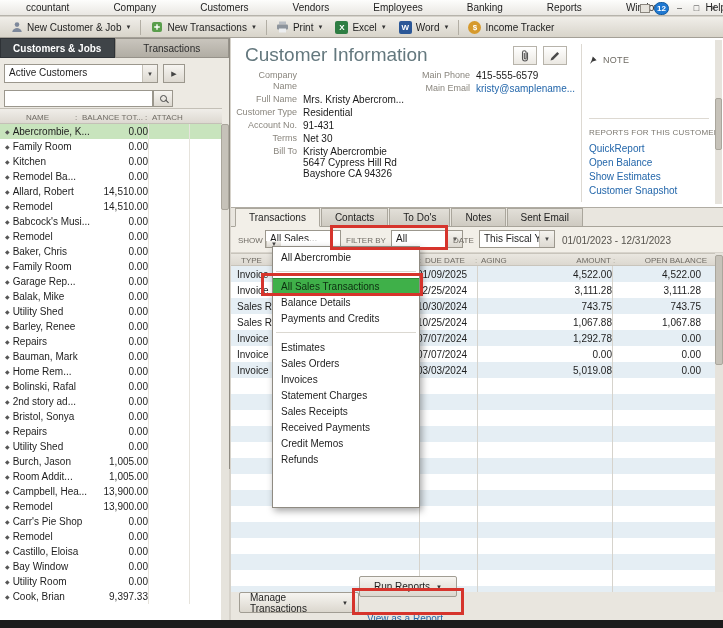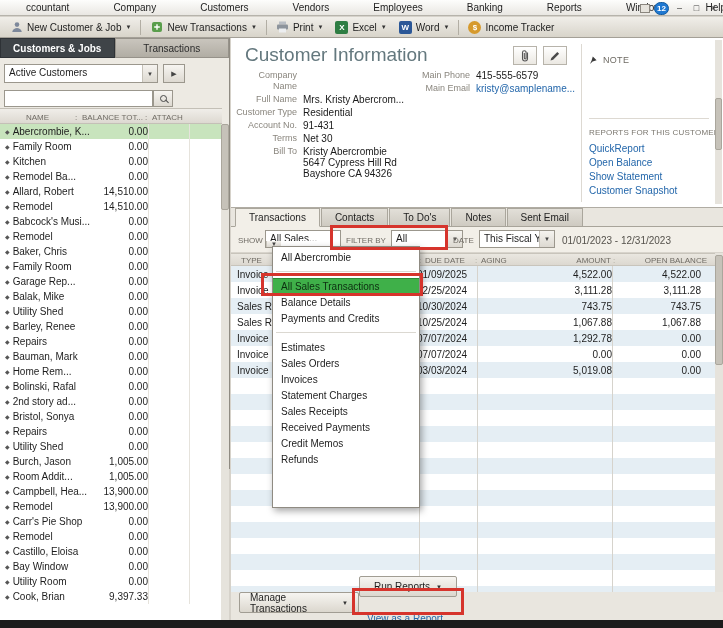--- a/index.html
+++ b/index.html
@@ -590,21 +590,21 @@
           <path d="M1 10l2.6-2.6 4-1.2-3.8-3.8-1.2 4z" fill="#3a3a3a"></path>
         </svg>
       <span>NOTE</span>
     </div>
     <div class="note-rule"></div>
     <div class="reports-header">REPORTS FOR THIS CUSTOMER</div>
     <div class="report-links">
 
     <a href="#">QuickReport</a>
         <a href="#">Open Balance</a>
-        <a href="#">Show Statement</a>
+        <a href="#">Show Estimates</a>
         <a href="#">Customer Snapshot</a>
       </div>
 
     <div class="sbtrack" style="right:1px; top:2px; width:7px; height:164px;">
       <div class="sbthumb" style="left:0; top:58px; width:7px; height:52px;"></div>
     </div>
   </div>
 
   <div class="tx-panel">
     <div class="tx-tabs-row">

